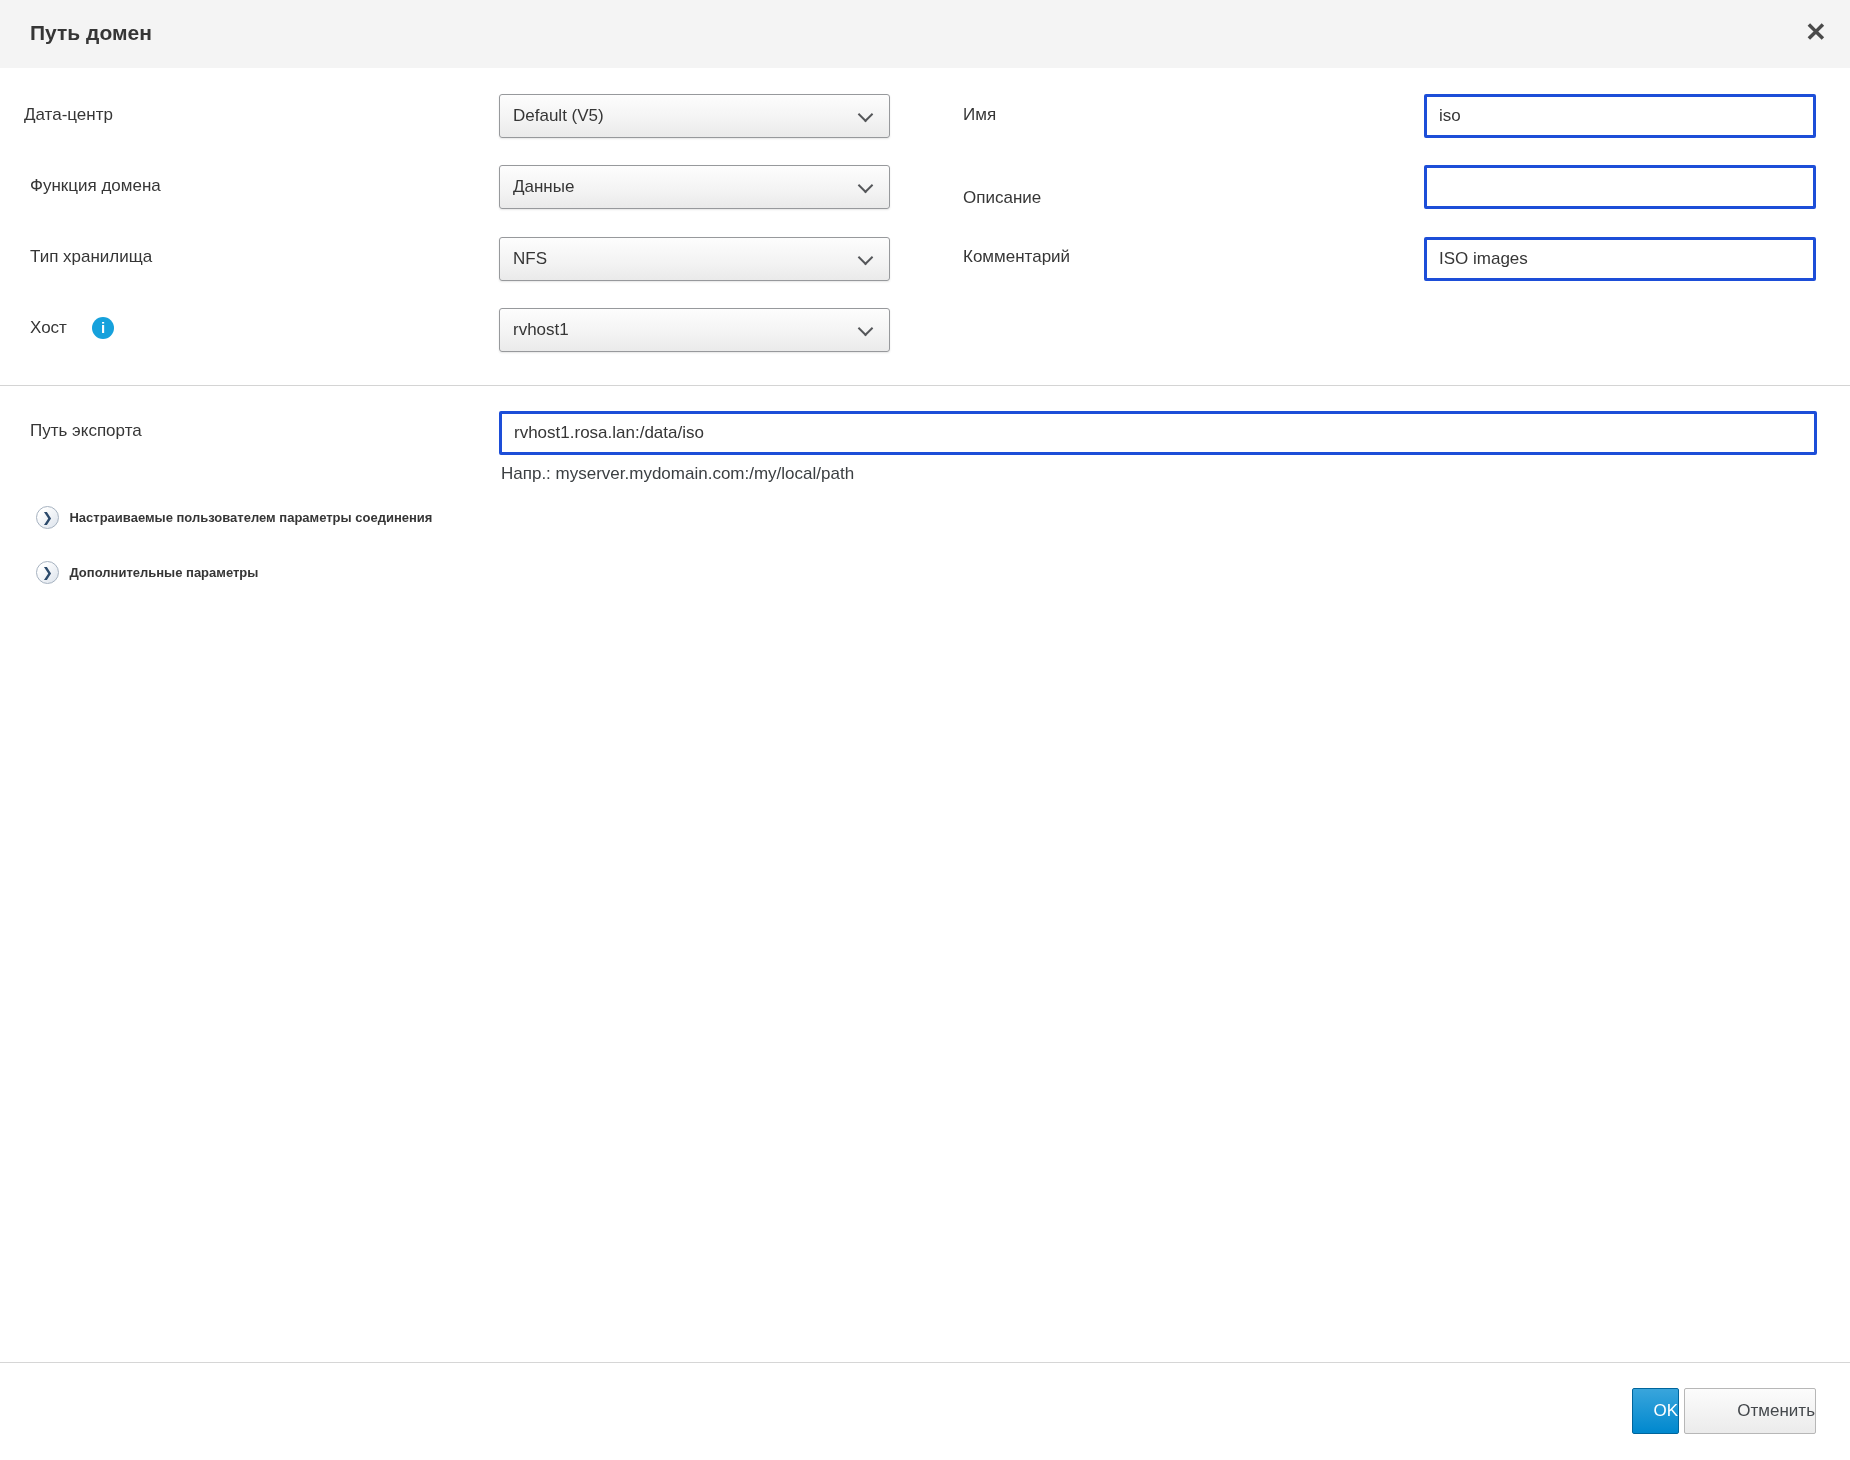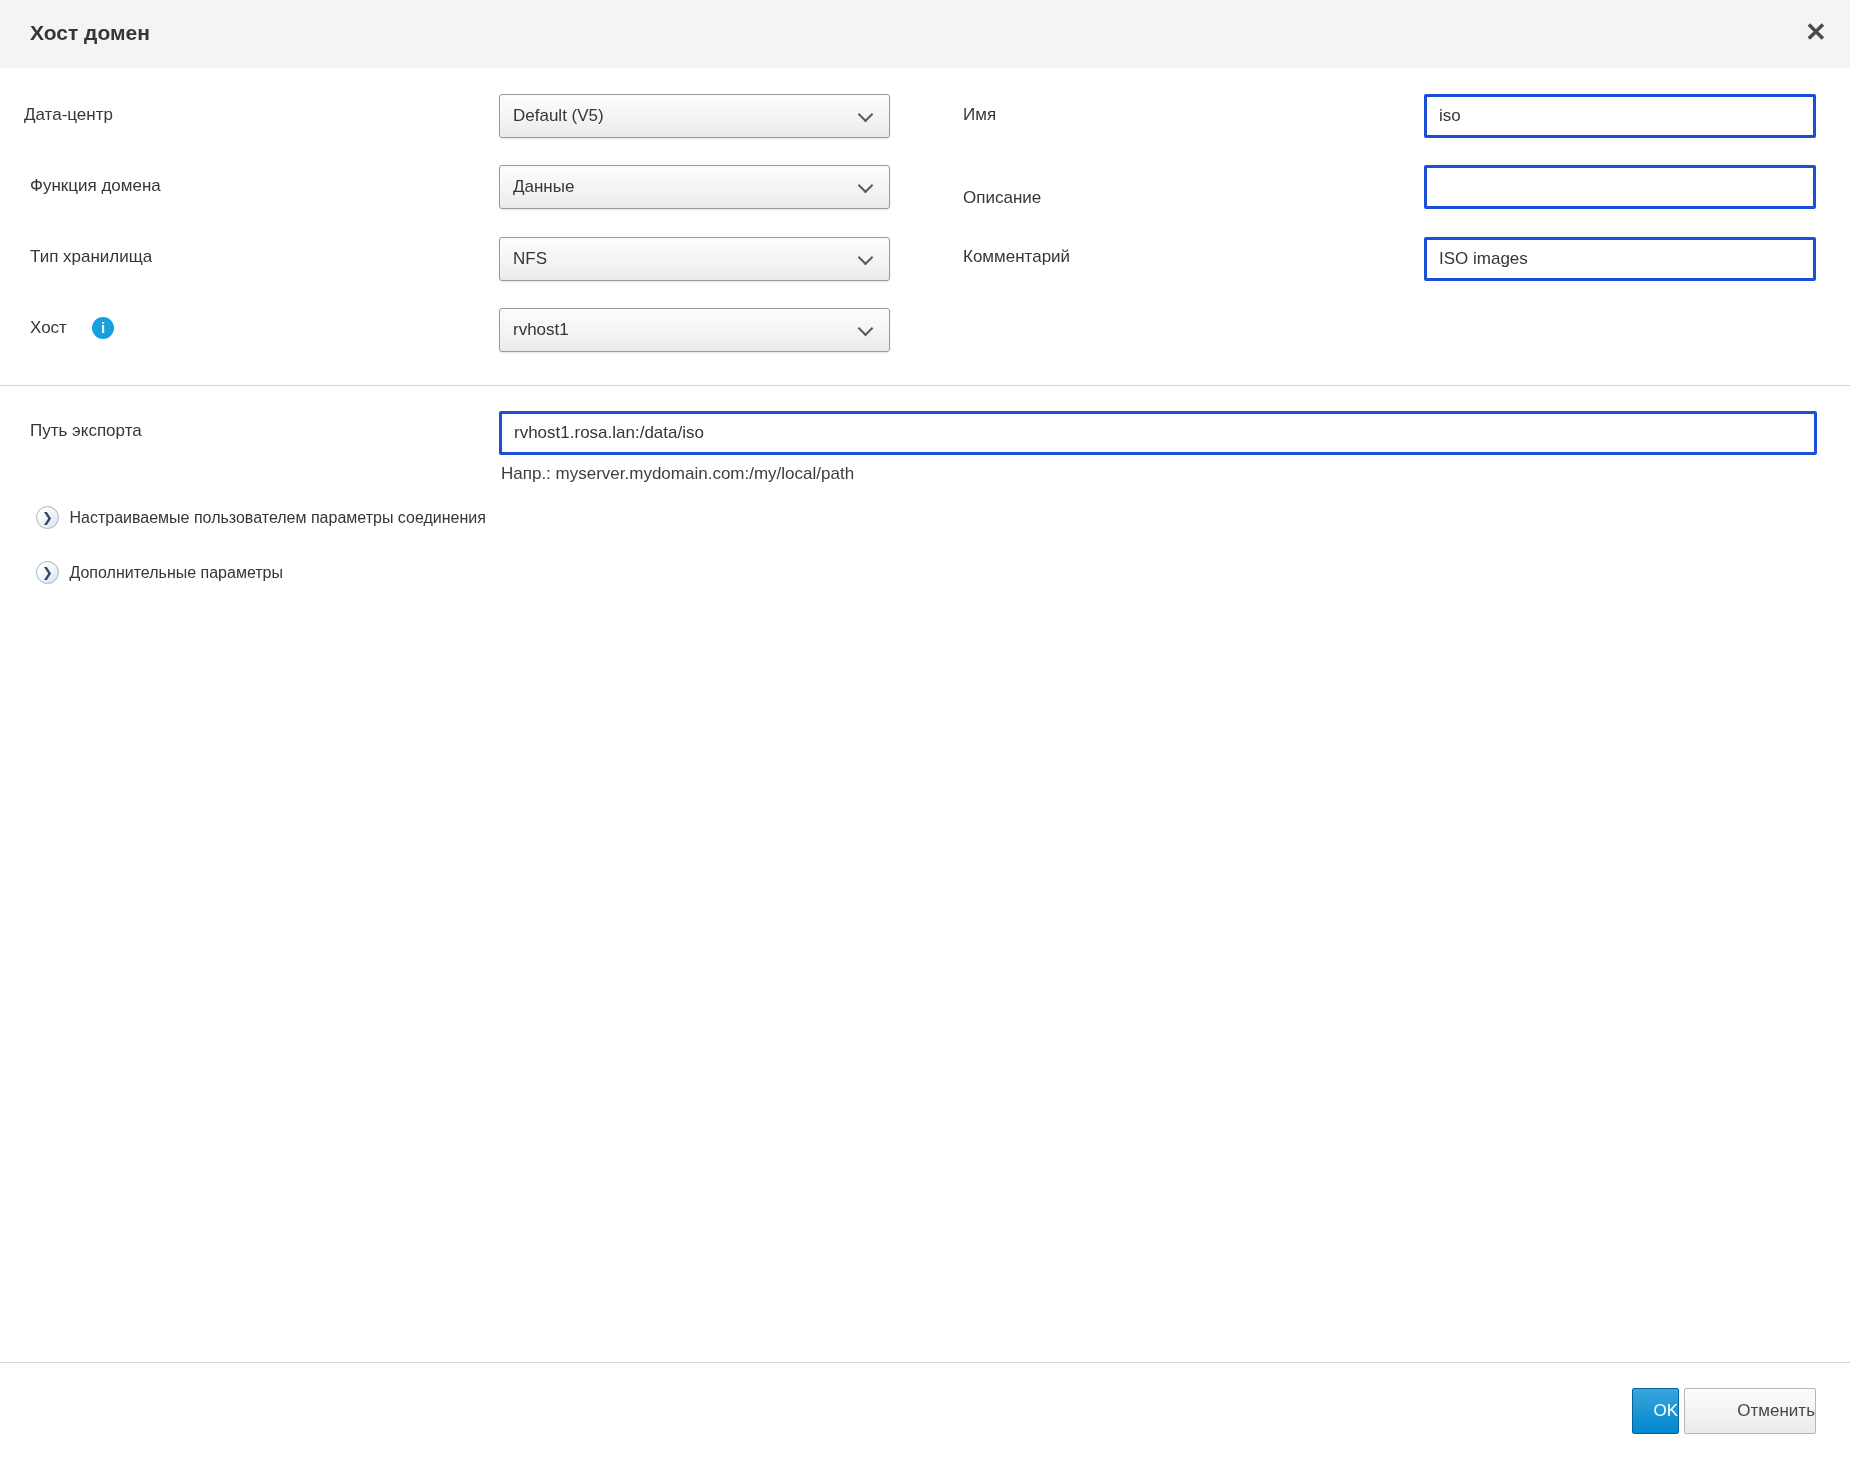--- a/index.html
+++ b/index.html
@@ -135,22 +135,23 @@
     color: #2c4a6b;
     font-size: 13px;
     font-weight: bold;
     text-align: center;
     line-height: 21px;
   }
   .expander-label {
     display: inline-block;
     vertical-align: middle;
     margin-left: 6px;
-    font-size: 16px;
-    color: #363636;
+    font-size: 13px;
+    color: #363636;
+    font-weight: bold;
   }
   
   .footer-divider { top: 1362px; background: #d6d6d6; }
   .btn {
     position: absolute;
     top: 1388px;
     height: 46px;
     font-size: 17px;
     font-family: "Liberation Sans", "DejaVu Sans", sans-serif;
     border-radius: 2px;
@@ -169,21 +170,21 @@
     border: 1px solid #b7b7b7;
     color: #44484c;
   }
 </style>
 </head>
 <body>
 
 <div class="modal">
 
   <div class="modal-header">
-    <div class="modal-title">Хост домен</div>
+    <div class="modal-title">Путь домен</div>
     <button class="close-btn">✕</button>
   </div>
 
   <div class="field-label" style="left:24px; top:104px;text-align:center;">Дата-центр</div>
   <div class="field-label" style="left:30px; top:175px;">Функция домена</div>
   <div class="field-label" style="left:30px; top:246px;">Тип хранилища</div>
   <div class="field-label" style="left:30px; top:317px;">Хост</div>
   <span class="info-icon">i</span>
 
   <div class="select-box" style="left:499px; top:94px;">

